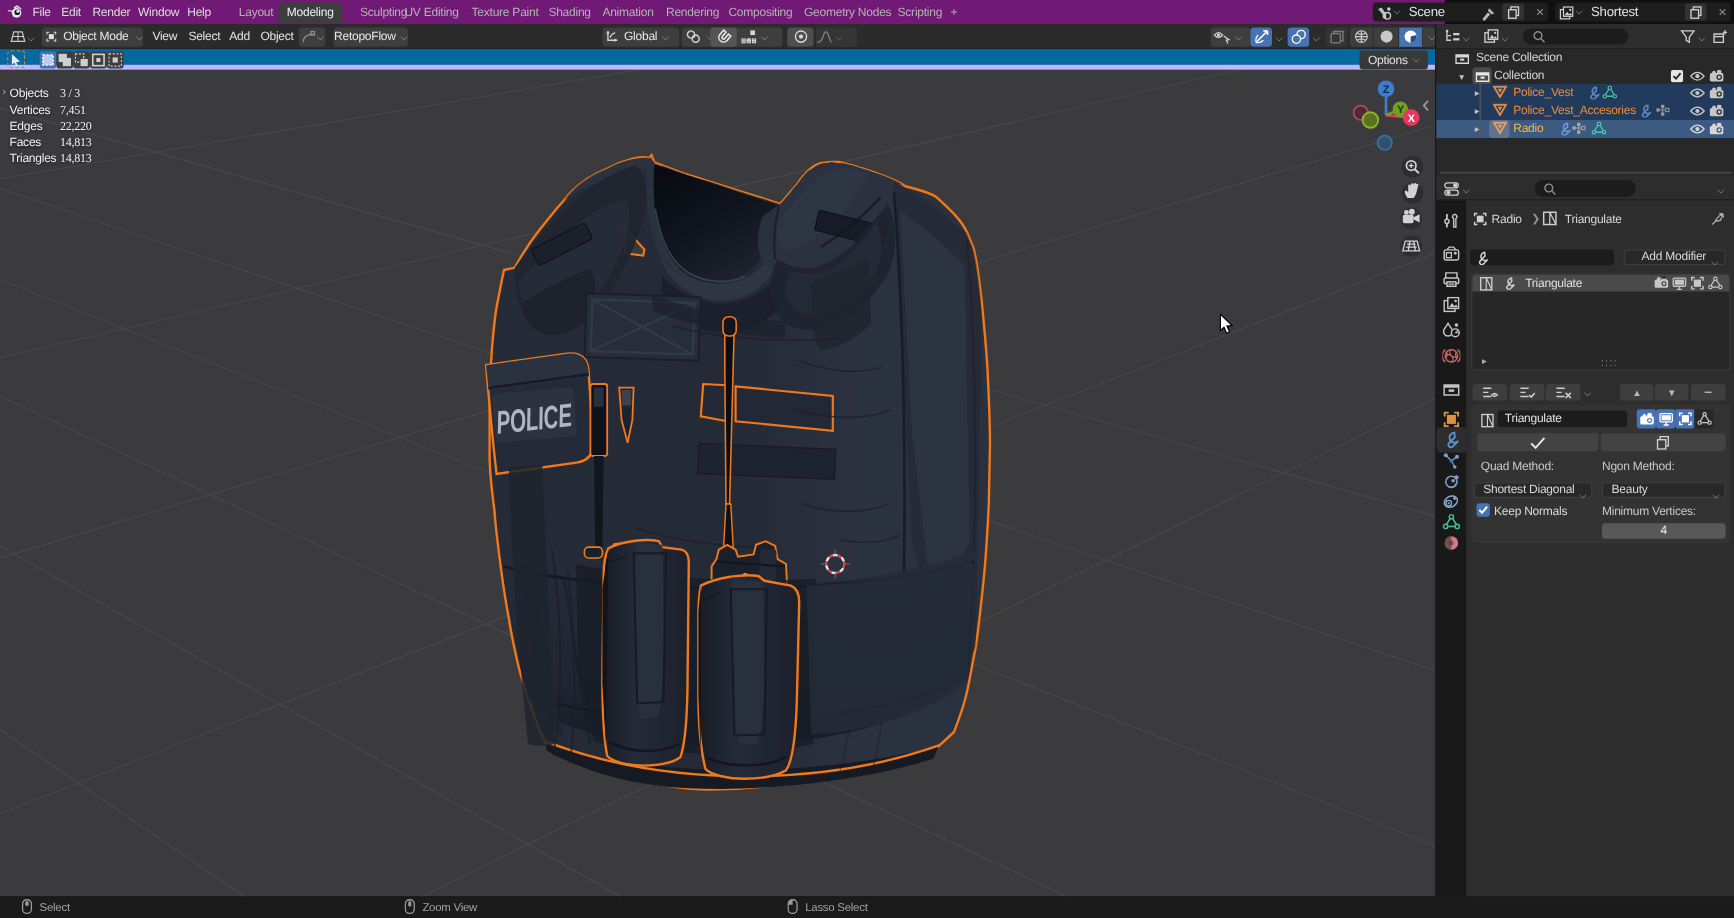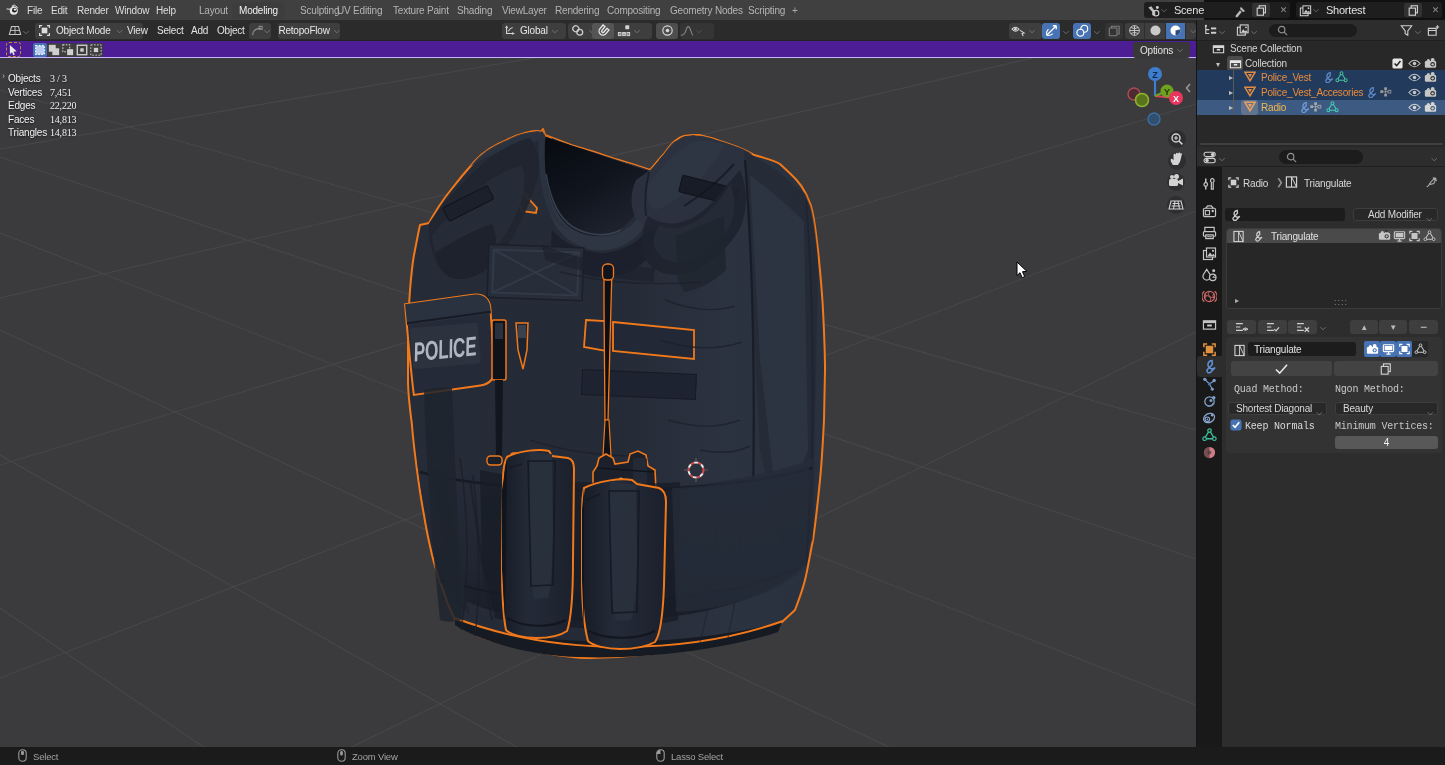--- a/index.html
+++ b/index.html
@@ -1,22 +1,22 @@
 <!DOCTYPE html>
 <html><head><meta charset="utf-8">
 <style>
 *{margin:0;padding:0;box-sizing:border-box;}
 html,body{width:1445px;height:765px;overflow:hidden;background:#101010;}
 body{font-family:"Liberation Sans",sans-serif;font-size:10px;letter-spacing:-0.2px;color:#dcdcdc;-webkit-font-smoothing:antialiased;}
 #app{position:relative;width:1445px;height:765px;}
-#topbar{position:absolute;left:0;top:0;width:1204px;height:20px;background:#404040;}
+#topbar{position:absolute;left:0;top:0;width:1204px;height:20px;background:#701a75;}
 #main{position:absolute;left:0;top:20px;width:1445px;height:727px;}
 #viewport{position:absolute;left:0;top:0;width:1196px;height:727px;background:#3b3b3d;}
 #vp-header{position:absolute;left:0;top:0;width:1196px;height:21px;background:#2b2b2b;border-bottom:1px solid #242424;}
-#vp-tools{position:absolute;left:0;top:21px;width:1196px;height:17px;background:#4c1d95;border-bottom:1px solid #c4b5fd;}
+#vp-tools{position:absolute;left:0;top:21px;width:1196px;height:17px;background:#0369a1;border-bottom:4px solid #c4b5fd;}
 #canvas{position:absolute;left:0;top:0;width:1196px;height:727px;}
 #rightcol{position:absolute;left:1196px;top:0;width:249px;height:727px;background:#2d2d2d;border-left:1px solid #151515;}
 #statusbar{position:absolute;left:0;top:747px;width:1445px;height:18px;background:#1b1b1b;color:#989898;font-size:11px;}
 .tm{position:absolute;top:5px;font-size:10px;color:#dedede;}
 .tab{position:absolute;top:5px;font-size:10px;color:#b4b4b4;}
 .tab.active{background:#3d3d3d;color:#f0f0f0;top:2px;padding:3px 7px;border-radius:4px 4px 0 0;}
 .idsel{position:absolute;top:2px;height:16px;background:#1e1e1e;border-radius:3px;display:flex;align-items:center;font-size:11px;}
 .ddv{color:#9a9a9a;font-size:8px;}
 .copybtn{position:absolute;top:1px;width:18px;height:14px;background:#323232;border-radius:2px;display:inline-flex;align-items:center;justify-content:center;}
 .xbtn{position:absolute;right:3px;top:3px;color:#8f8f8f;font-size:9px;}
@@ -53,21 +53,21 @@
 .brcr{position:absolute;font-size:10px;}
 .fld{position:absolute;background:#1c1c1c;border-radius:3px;}
 .drop{position:absolute;height:13px;background:#282828;border:1px solid #3d3d3d;border-radius:3px;color:#d8d8d8;font-size:10px;display:flex;align-items:center;}
 #modlist{position:absolute;left:4px;top:61px;width:216px;height:81px;background:#272727;border:1px solid #3a3a3a;border-radius:3px;}
 #modentry{position:absolute;left:0;top:0;width:214px;height:14px;background:#4a4a4a;border-radius:3px 3px 0 0;display:flex;align-items:center;}
 .mei{position:absolute;top:1px;right:50px;}
 .mbtn{position:absolute;width:29px;height:14px;background:#3e3e3e;border-radius:3px;display:flex;align-items:center;justify-content:center;}
 #modpanel{position:absolute;left:4px;top:170px;width:216px;height:116px;background:#333333;border-radius:4px;}
 .mpi{position:absolute;top:4px;width:16px;height:16px;background:#282828;border-radius:2px;display:inline-flex;align-items:center;justify-content:center;}
 .wbtn{position:absolute;height:15px;background:#434343;border-radius:3px;display:flex;align-items:center;justify-content:center;}
-.plab{position:absolute;font-size:10px;color:#c8c8c8;font-family:Liberation Mono, monospace;}
+.plab{position:absolute;font-size:10px;color:#c8c8c8;}
 .chk{position:absolute;}
 .vfld{position:absolute;height:13px;background:#585858;border-radius:3px;color:#f0f0f0;font-size:10px;display:flex;align-items:center;justify-content:center;}
 </style></head>
 <body>
 <div id="app">
   <div id="topbar">
     <svg style="position:absolute;left:6px;top:4px" width="13" height="12" viewBox="0 0 22 18">
 <path d="M1,7.2 L8,7.8 C9,7.9 9.5,7.5 10,7 L14,3.5 L11,3.2 C10,3.1 9.8,2.6 10.5,2.2 L14,0.5 L20,5" fill="none" stroke="#e8e8e8" stroke-width="1.6"></path>
 <circle cx="13.2" cy="10.2" r="6.8" fill="#e8e8e8"></circle>
 <circle cx="14.2" cy="9.3" r="4" fill="#1c1c1c"></circle>
@@ -78,21 +78,21 @@
     <span class="tm" style="left:51px">Edit</span>
     <span class="tm" style="left:77px">Render</span>
     <span class="tm" style="left:115px">Window</span>
     <span class="tm" style="left:156px">Help</span>
     <span class="tab" style="left:199px">Layout</span>
     <span class="tab active" style="left:232px">Modeling</span>
     <span class="tab" style="left:300px">Sculpting</span>
     <span class="tab" style="left:337px">UV Editing</span>
     <span class="tab" style="left:393px">Texture Paint</span>
     <span class="tab" style="left:457px">Shading</span>
-    <span class="tab" style="left:502px">ViewLayer</span>
+    <span class="tab" style="left:502px">Animation</span>
     <span class="tab" style="left:555px">Rendering</span>
     <span class="tab" style="left:607px">Compositing</span>
     <span class="tab" style="left:670px">Geometry Nodes</span>
     <span class="tab" style="left:748px">Scripting</span>
     <span class="tab" style="left:792px;color:#ababab">+</span>
     <div class="idsel" style="left:1144px;width:146px">
       <svg width="13" height="12" viewBox="0 0 14 14" style="margin:2px 0 0 3px">
           <path d="M4.5,1.5 L9,8 L9,12 L5.5,12 L5.5,8 L1,3 Z" fill="#cfcfcf" opacity=".9"></path>
           <circle cx="10" cy="9.5" r="3.2" fill="none" stroke="#cfcfcf" stroke-width="1.3"></circle>
           <circle cx="11.5" cy="3" r="1.7" fill="#cfcfcf"></circle>
@@ -345,21 +345,21 @@
         <div class="strow" style="top:42px"><span class="stl">Edges</span><span class="stv">22,220</span></div>
         <div class="strow" style="top:55.5px"><span class="stl">Faces</span><span class="stv">14,813</span></div>
         <div class="strow" style="top:69px"><span class="stl">Triangles</span><span class="stv">14,813</span></div>
       </div>
       <div id="vp-header">
         <svg width="14" height="13" viewBox="0 0 16 15" style="position:absolute;left:8px;top:4px">
             <path d="M4,3 L12,3 L14.5,12 L1.5,12 Z" fill="none" stroke="#c8c8c8" stroke-width="1.2"></path>
             <path d="M8,3 L8,12 M2.8,7.5 L13.2,7.5" stroke="#c8c8c8" stroke-width="1"></path>
           </svg>
         <span class="ddv" style="position:absolute;left:23px;top:7px">⌵</span>
-        <div class="hbtn" style="left:35px;width:108px">
+        <div class="hbtn" style="left:35px;width:84px">
           <svg width="13" height="13" viewBox="0 0 16 16" style="margin-left:3px">
               <rect x="4.5" y="4.5" width="7" height="7" fill="#dcdcdc"></rect>
               <path d="M2,5 v-3 h3 M11,2 h3 v3 M14,11 v3 h-3 M5,14 h-3 v-3" stroke="#dcdcdc" stroke-width="1.5" fill="none"></path>
             </svg>
           <span style="margin-left:5px;font-size:10px;color:#e8e8e8">Object Mode</span>
           <span class="ddv" style="margin-left:6px">⌵</span>
         </div>
         <span class="hmenu" style="left:127px">View</span>
         <span class="hmenu" style="left:157px">Select</span>
         <span class="hmenu" style="left:191px">Add</span>

